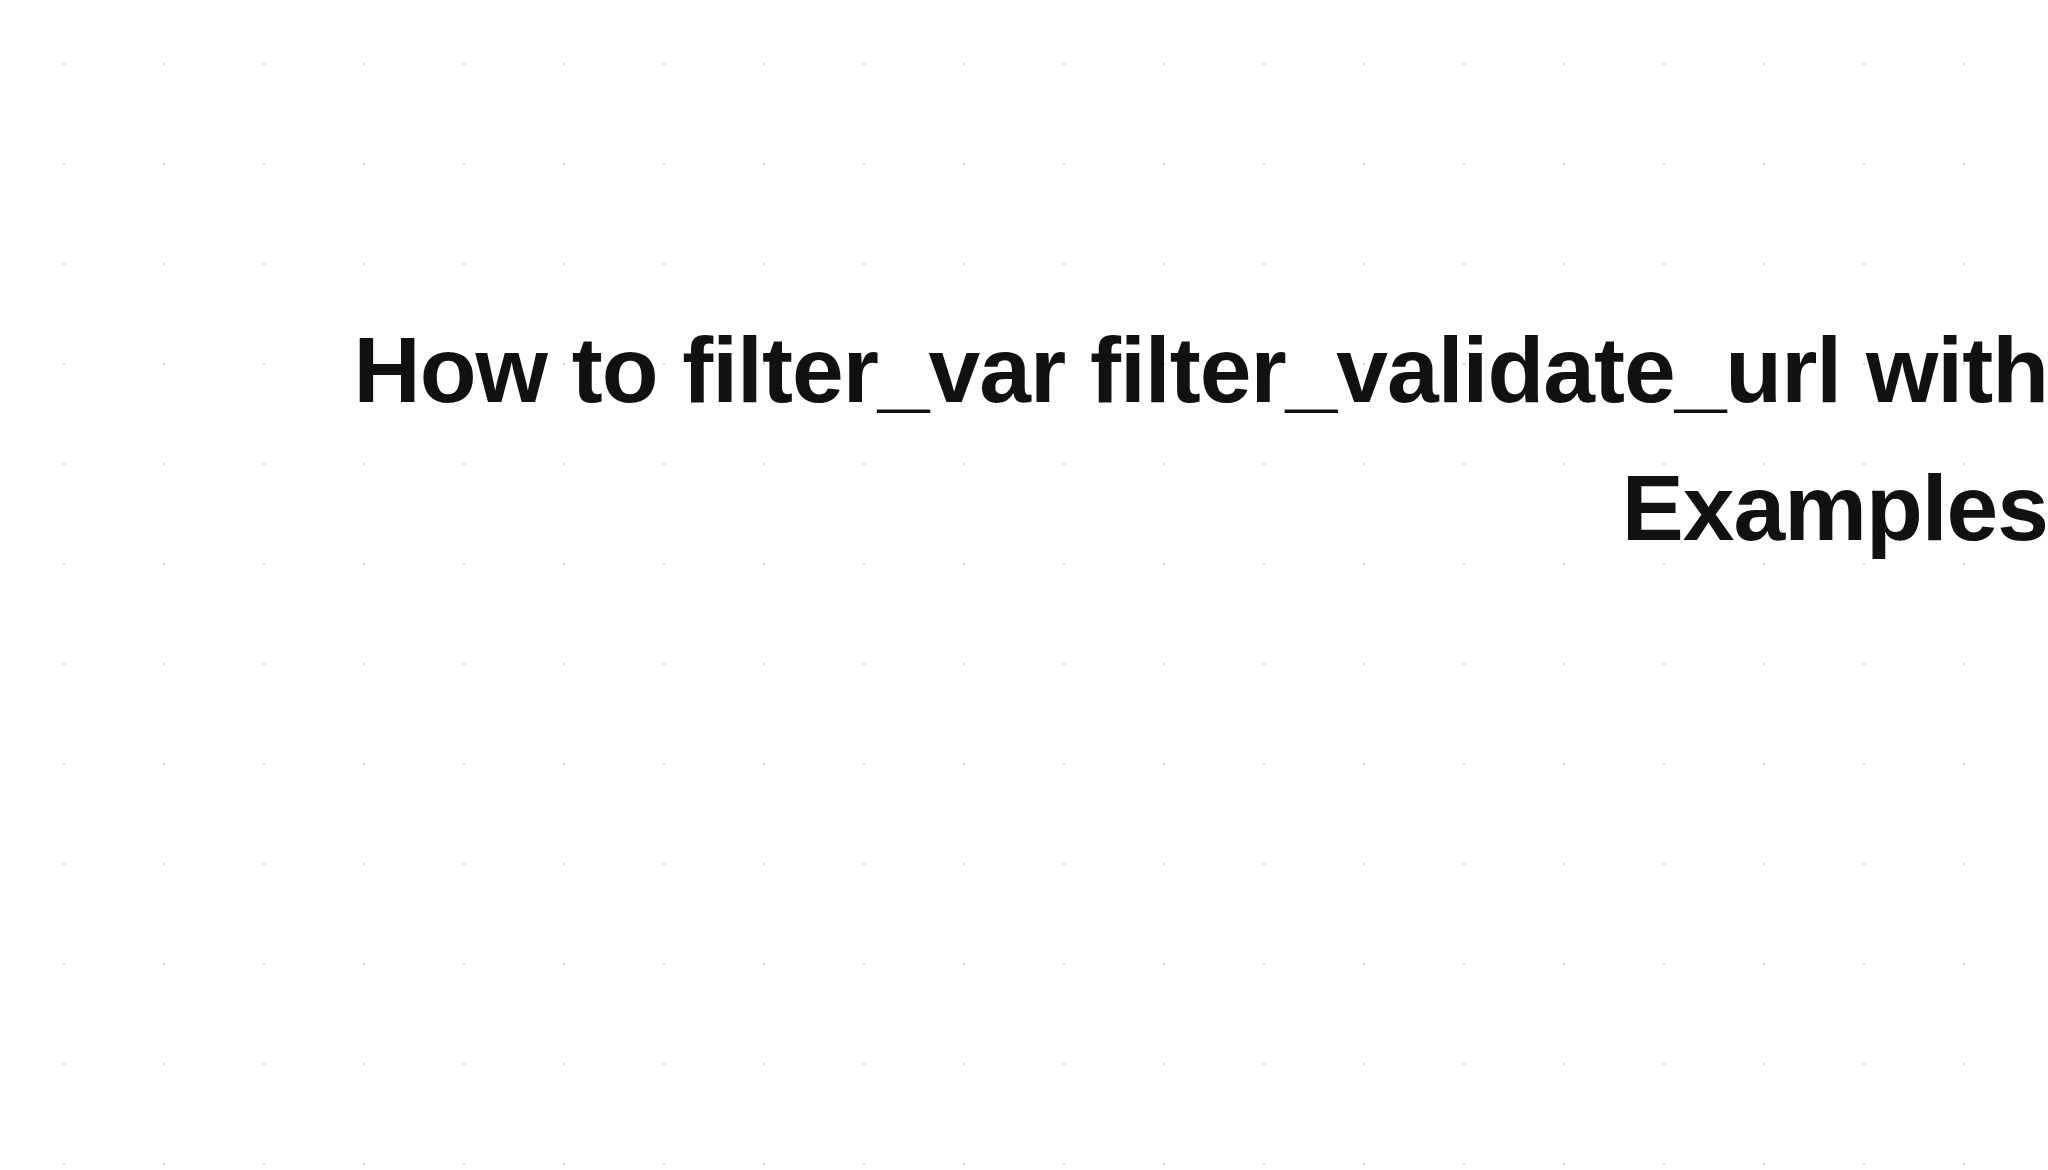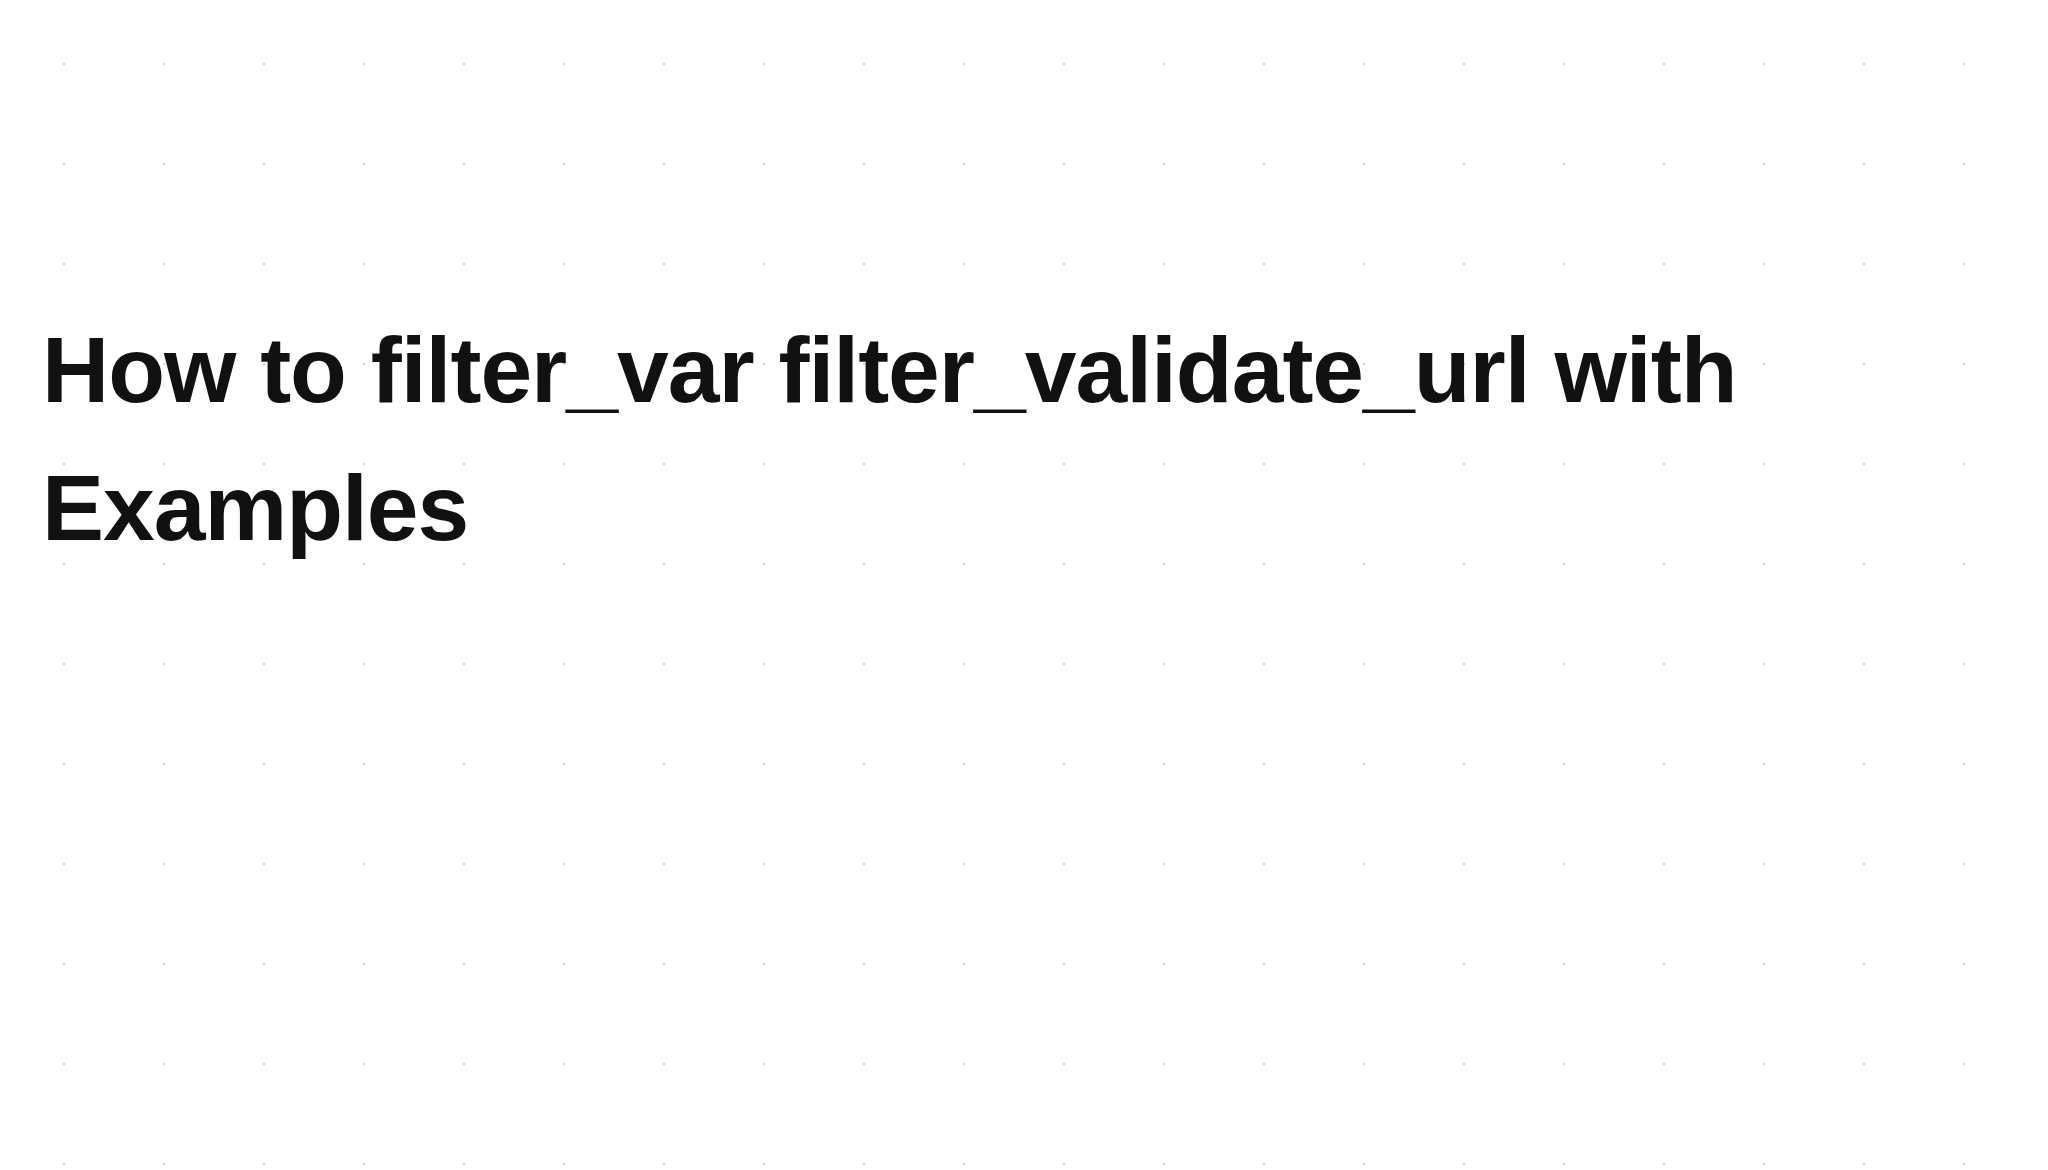--- a/index.html
+++ b/index.html
@@ -36,21 +36,21 @@
       height: 100%;
       display: flex;
       align-items: center;
       justify-content: center;
     }
     
     .title {
       font-size: 93px;
       font-weight: 700;
       color: #111111;
-      text-align: left;
+      text-align: right;
       line-height: 1.48;
       letter-spacing: -1px;
       padding-bottom: 290px;
       padding-left: 42px;
     }
   </style>
 </head>
 <body>
 
 <div class="dot-grid"></div>

